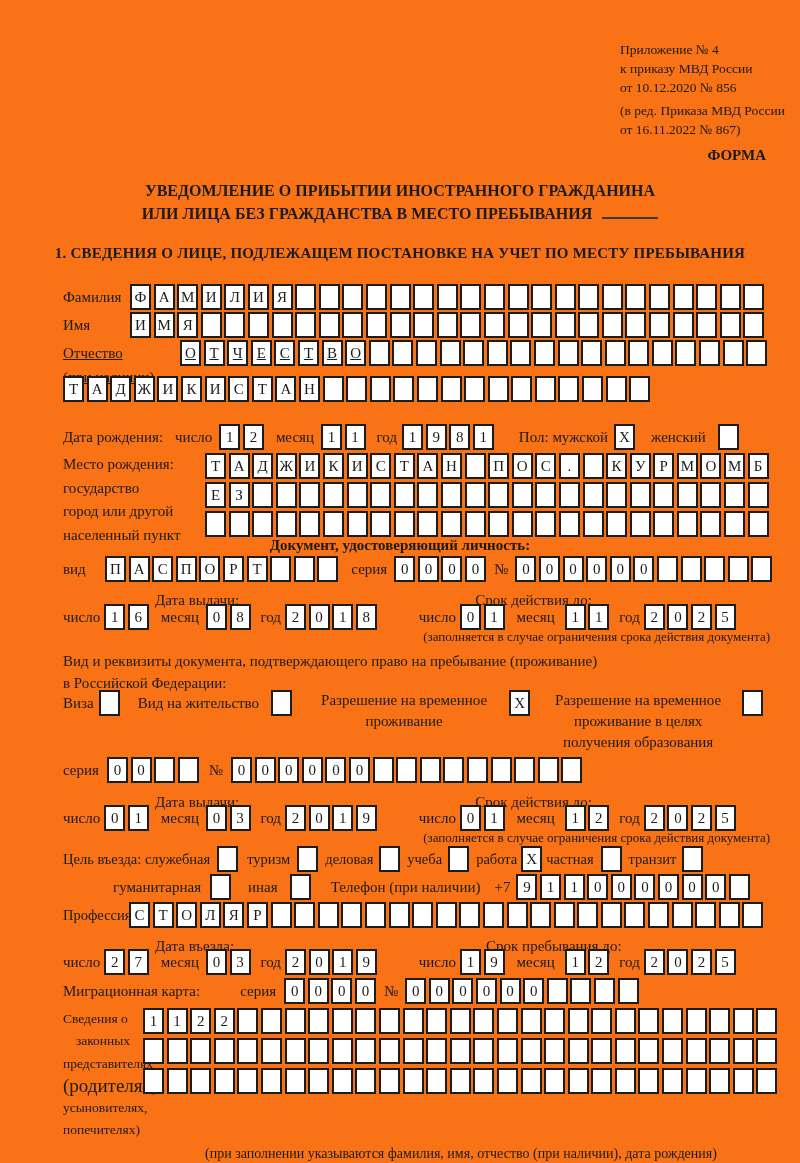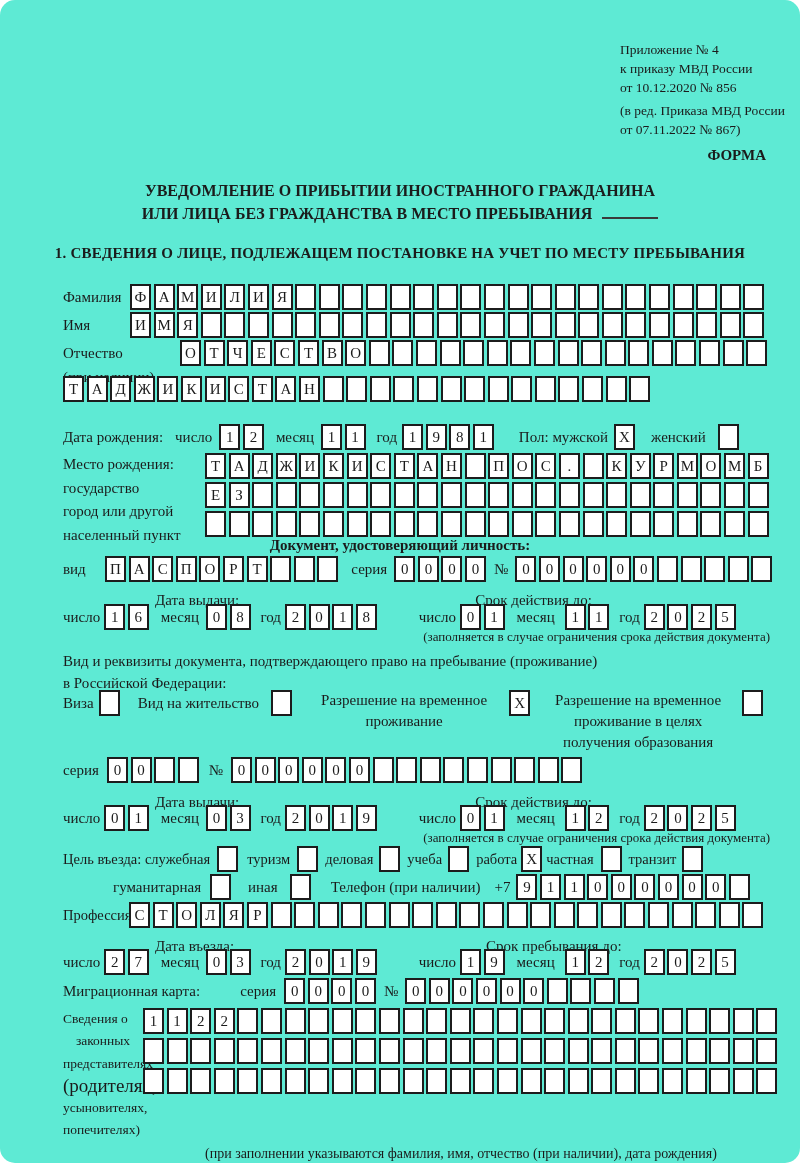--- a/index.html
+++ b/index.html
@@ -1,21 +1,20 @@
 <!DOCTYPE html>
 <html><head>
 <meta charset="utf-8">
 <style>
   * { margin:0; padding:0; box-sizing:border-box; }
   html,body { background:#fff; }
   .page {
-    position:relative; width:800px; height:1163px; background:#5eead4;
+    position:relative; width:800px; height:1163px; background:#f97316;
     font-family:"Liberation Serif","DejaVu Serif",serif; color:#1b1b1b;
     overflow:hidden;
-    border-radius:15px;
   }
   .r { position:absolute; left:63px; display:flex; align-items:center; white-space:nowrap; }
   .rs { align-items:flex-start; }
   .lbl { font-size:15px; line-height:26px; }
   .b   { font-weight:bold; }
   .cells { display:flex; gap:2.6px; }
   .vcells { display:flex; flex-direction:column; gap:3px; }
   .cell {
     flex:0 0 21px; width:21px; height:26px; border:2px solid #1c1c1c;
     display:flex; align-items:center; justify-content:center;
@@ -35,21 +34,21 @@
 <body>
 
 <div class="page">
 
   <div class="annex">
     <div>Приложение № 4</div>
     <div>к приказу МВД России</div>
     <div>от 10.12.2020 № 856</div>
     <div class="gap"></div>
     <div>(в ред. Приказа МВД России</div>
-    <div>от 07.11.2022 № 867)</div>
+    <div>от 16.11.2022 № 867)</div>
   </div>
 
   <div class="r b" style="top:147px; left:auto; right:34px; font-size:15px;">ФОРМА</div>
 
   <div class="r center b" style="top:182px; font-size:16px;">УВЕДОМЛЕНИЕ О ПРИБЫТИИ ИНОСТРАННОГО ГРАЖДАНИНА</div>
   <div class="r center b" style="top:205px; font-size:16px;">
     <span>ИЛИ ЛИЦА БЕЗ ГРАЖДАНСТВА В МЕСТО ПРЕБЫВАНИЯ</span>
     <span class="underline-blank"></span>
   </div>
 
@@ -114,21 +113,21 @@
         <div class="cell"></div>
         <div class="cell"></div>
         <div class="cell"></div>
         <div class="cell"></div>
         <div class="cell"></div>
         <div class="cell"></div>
         <div class="cell"></div>
       </div>
   </div>
 
-  <div class="r rs" style="top:340px;">
+  <div class="r rs" style="top:340px;text-decoration:underline;">
     <div class="lblcol" style="width:117px;">
       <span style="padding-top:3px;">Отчество</span>
       <span style="padding-top:4px;">(при наличии)</span>
     </div>
     <div class="cells">
         <div class="cell">О</div>
         <div class="cell">Т</div>
         <div class="cell">Ч</div>
         <div class="cell">Е</div>
         <div class="cell">С</div>

